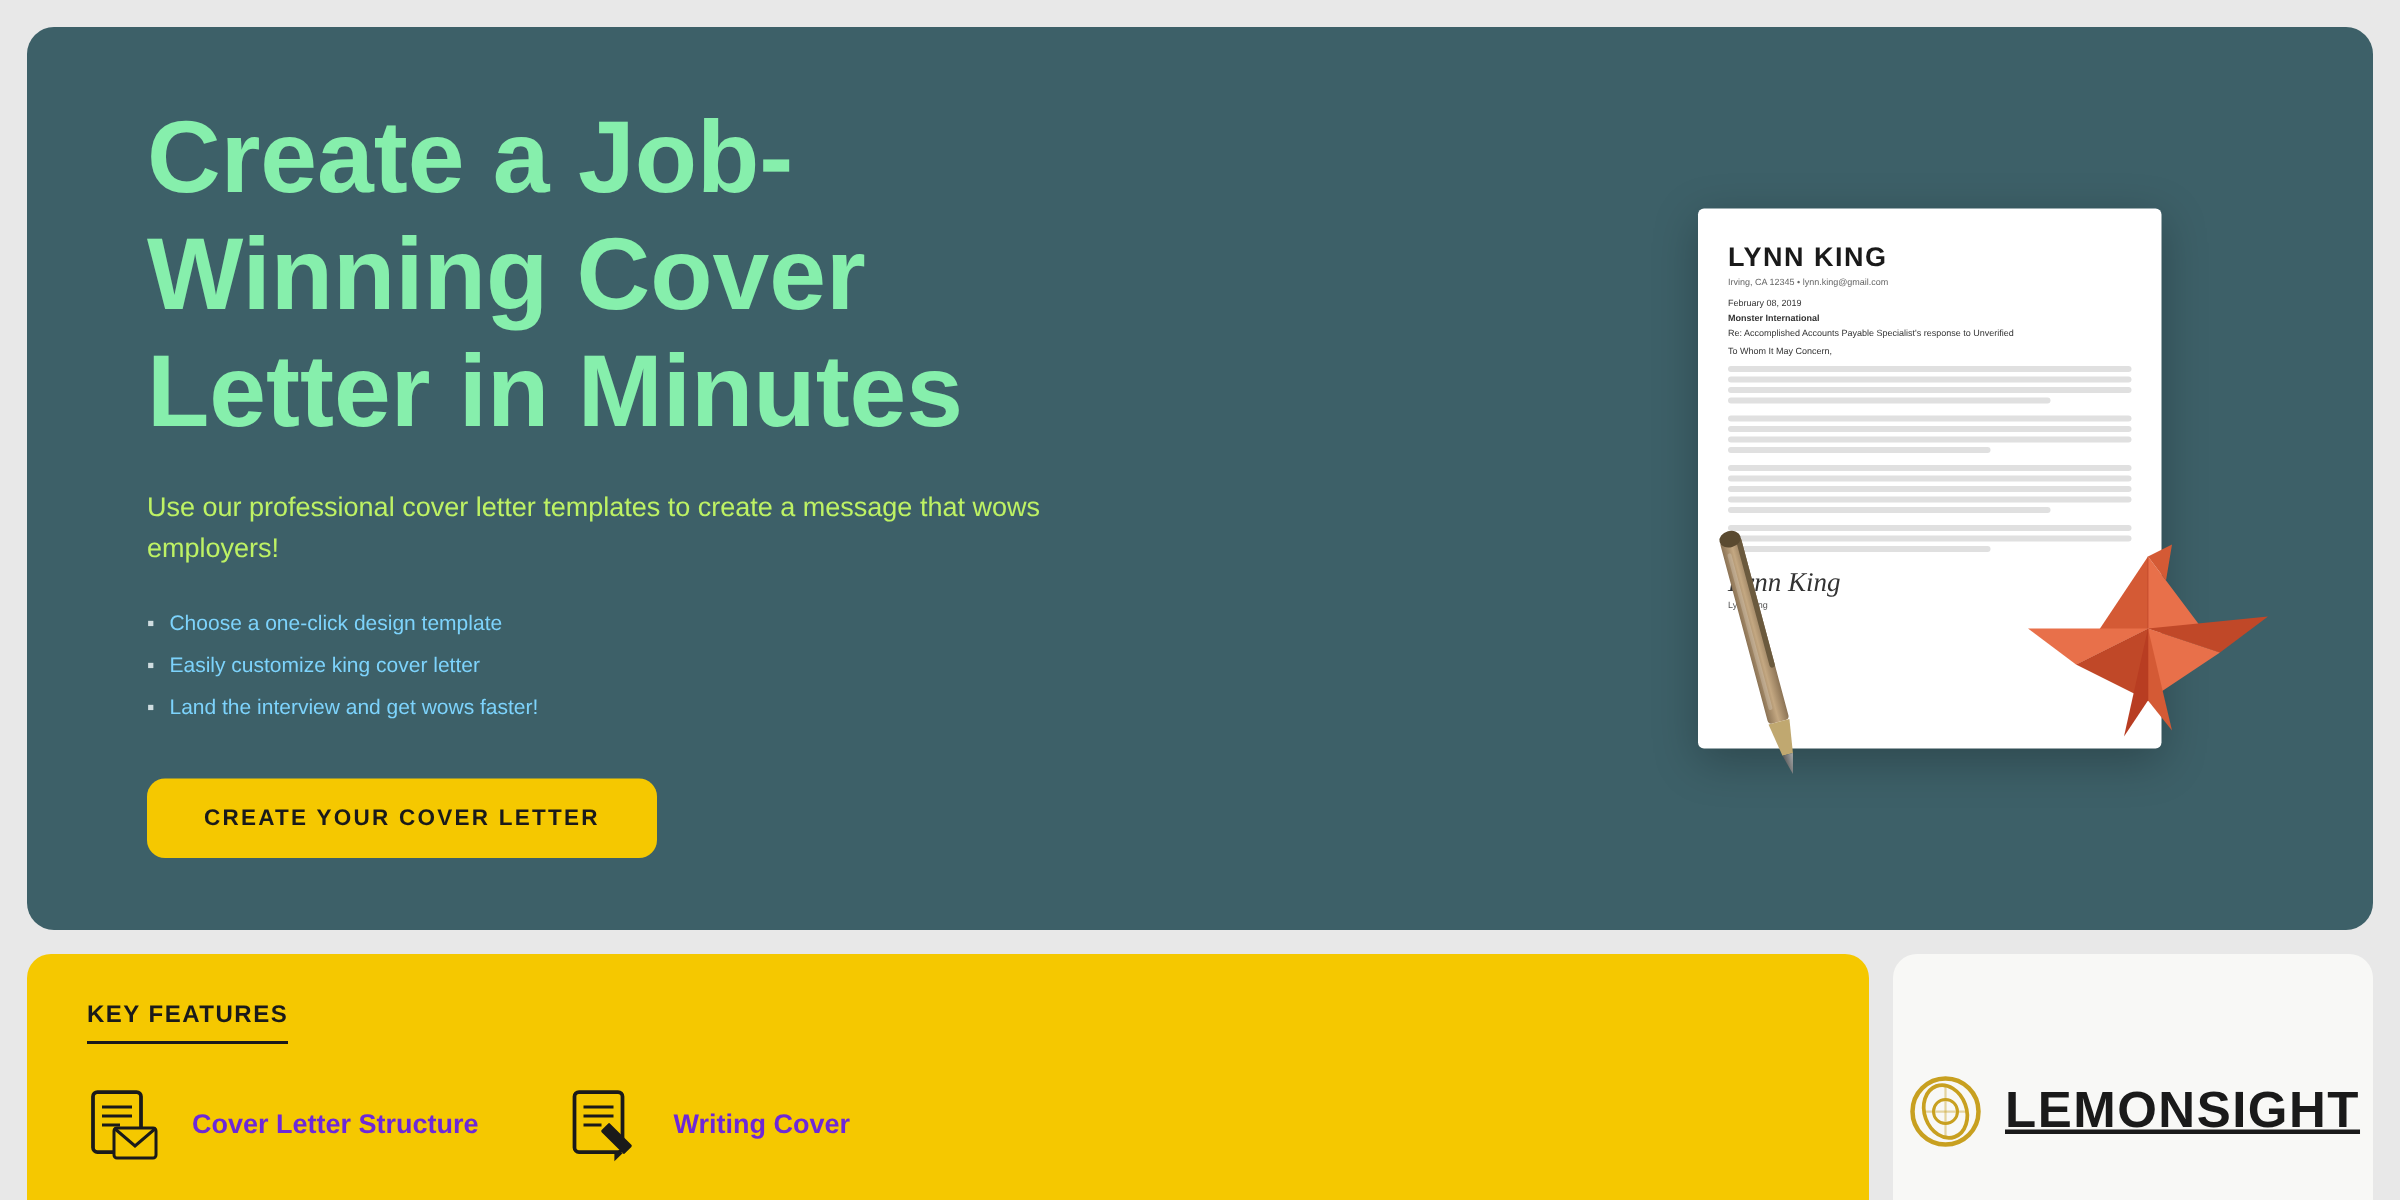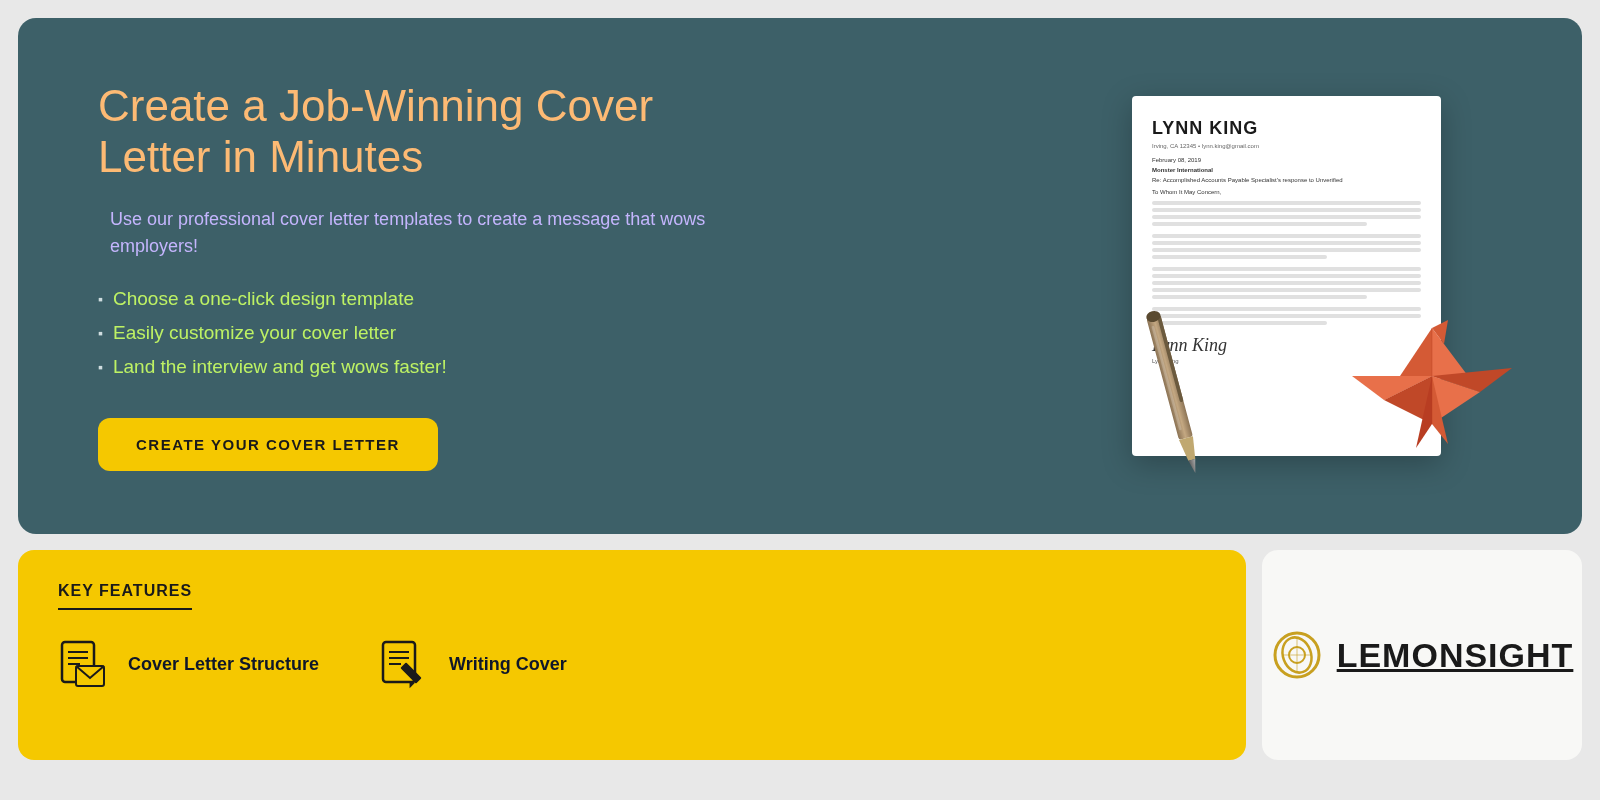--- a/index.html
+++ b/index.html
@@ -24,43 +24,42 @@
       position: relative;
       overflow: hidden;
     }
 
     .hero-text {
       max-width: 620px;
       z-index: 2;
     }
 
     .hero-title {
-      font-size: 44px;
-      font-weight: 400;
-      color: #fdba74;
+      font-size: 68px;
+      font-weight: 700;
+      color: #86efac;
       line-height: 1.15;
       margin-bottom: 24px;
     }
 
     .hero-subtitle {
       font-size: 18px;
-      color: #c4b5fd;
+      color: #bef264;
       margin-bottom: 28px;
       line-height: 1.5;
-      margin-left: 12px;
     }
 
     .hero-bullets {
       list-style: none;
       margin-bottom: 40px;
     }
 
     .hero-bullets li {
-      color: #bef264;
-      font-size: 19px;
+      color: #7dd3fc;
+      font-size: 14px;
       margin-bottom: 12px;
       display: flex;
       align-items: center;
       gap: 10px;
     }
 
     .hero-bullets li::before {
       content: '▪';
       color: #d0dde0;
       font-size: 14px;
@@ -230,21 +229,21 @@
 
     .feature-icon {
       width: 52px;
       height: 52px;
       flex-shrink: 0;
     }
 
     .feature-label {
       font-size: 18px;
       font-weight: 700;
-      color: #0f172a;
+      color: #6d28d9;
     }
 
     
     .logo-card {
       background: #f8f8f6;
       border-radius: 16px;
       padding: 32px 40px;
       width: 320px;
       display: flex;
       align-items: center;
@@ -275,21 +274,21 @@
   </style>
 </head>
 <body>
 
 <section class="hero">
   <div class="hero-text">
     <h1 class="hero-title">Create a Job-Winning Cover Letter in Minutes</h1>
     <p class="hero-subtitle">Use our professional cover letter templates to create a message that wows employers!</p>
     <ul class="hero-bullets">
       <li>Choose a one-click design template</li>
-      <li>Easily customize your cover letter</li>
+      <li>Easily customize king cover letter</li>
       <li>Land the interview and get wows faster!</li>
     </ul>
     <button class="cta-button">CREATE YOUR COVER LETTER</button>
   </div>
 
   <div class="hero-visual">
 
     <div class="cover-letter-doc">
       <div class="doc-name">LYNN KING</div>
       <div class="doc-contact">Irving, CA 12345 • lynn.king@gmail.com</div>

